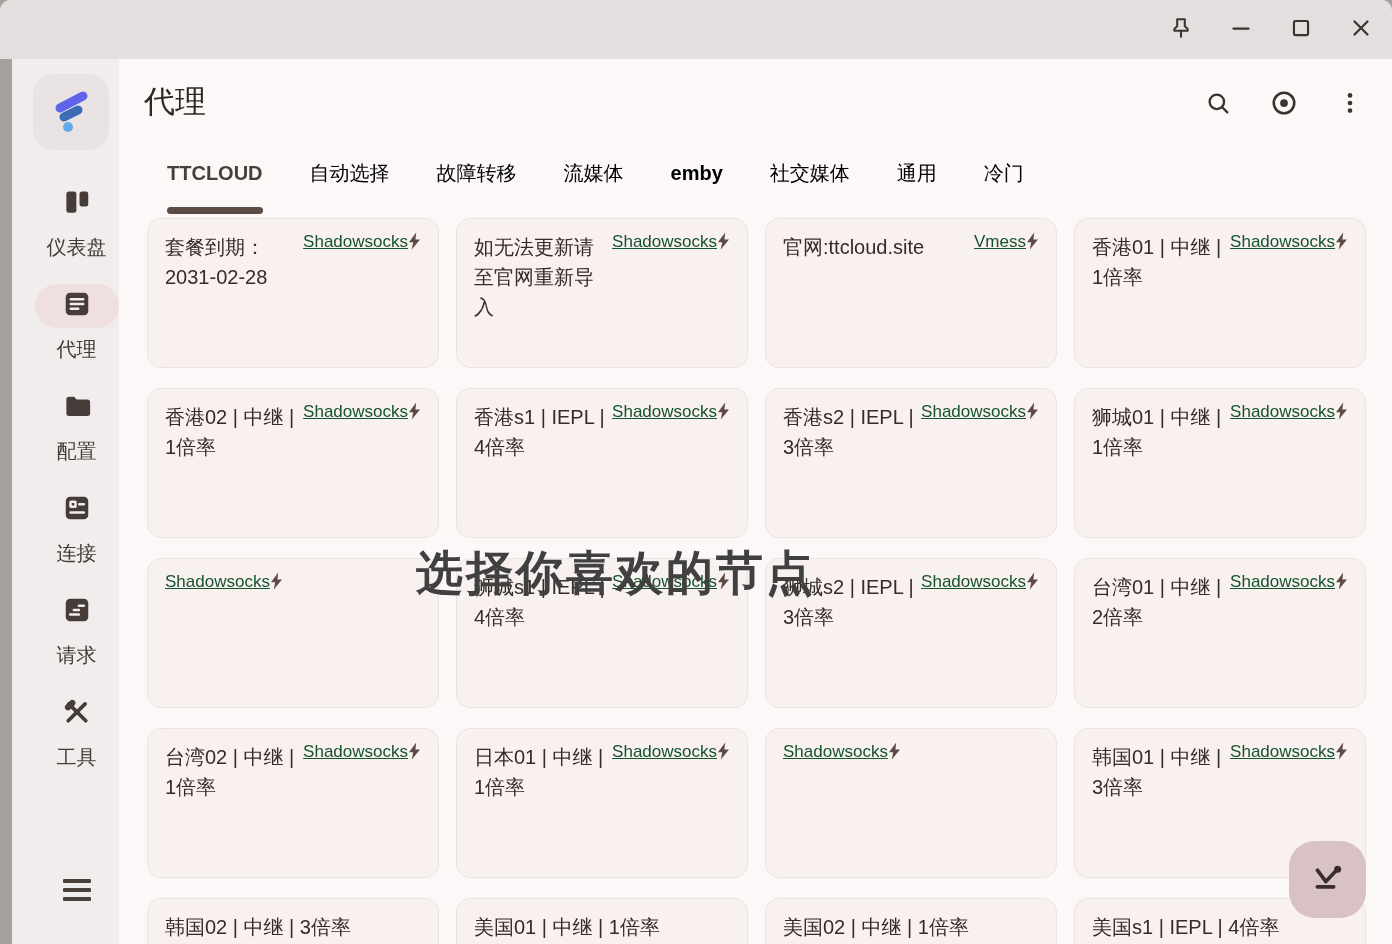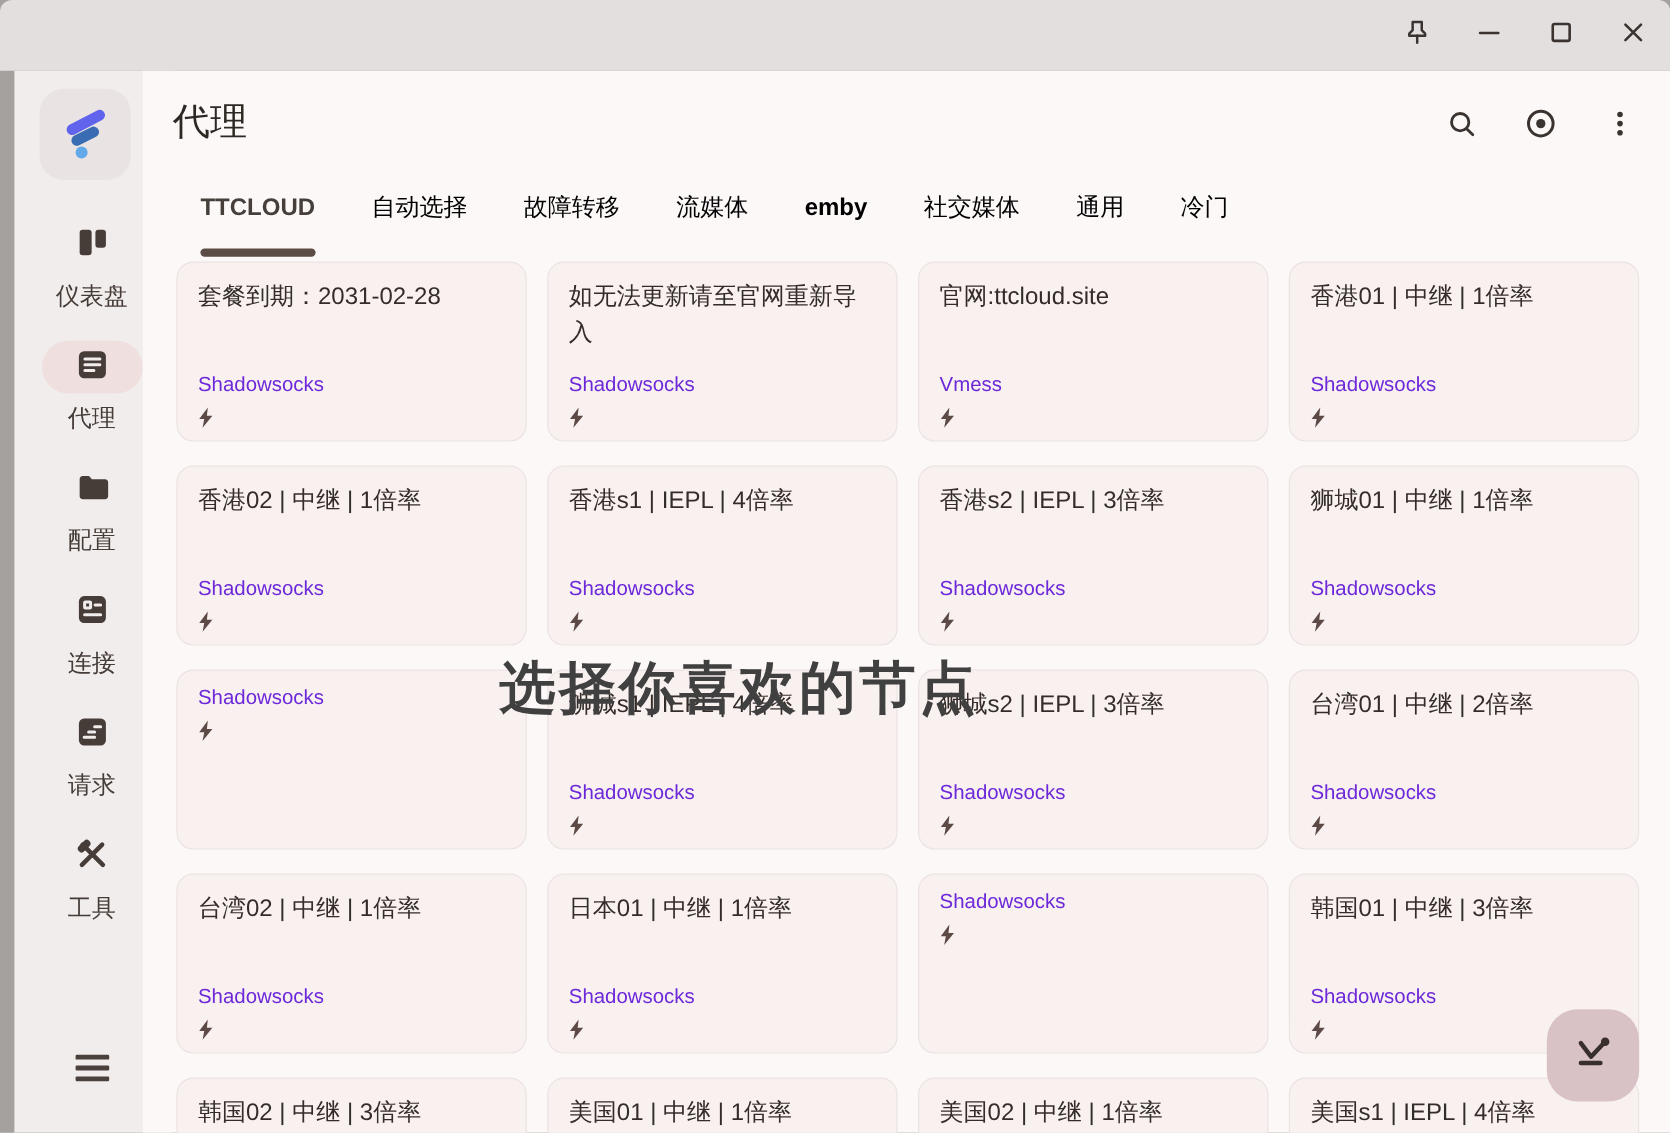--- a/index.html
+++ b/index.html
@@ -36,23 +36,23 @@
   .tabs { position:absolute; left:48px; top:100px; right:10px; display:flex; gap:47px; }
   .tab { position:relative; font-size:20px; color:#000000; line-height:28px; height:55px; cursor:pointer; white-space:nowrap; }
   .tab.active { font-weight:bold; color:#453e3a; }
   .tab.bold { font-weight:bold; }
   .tab.active::after { content:""; position:absolute; left:0; right:0; top:48px; height:7px;
                        border-radius:4px; background:#5c4c46; }
 
   .grid { position:absolute; left:28px; top:159px; width:1219px;
           display:grid; grid-template-columns:repeat(4,292px); column-gap:17px; row-gap:20px; }
   .card { height:150px; background:#f8f1f0; border:1px solid #ebe3e2; border-radius:14px;
-          padding:13px 17px 10px; display:flex; flex-direction:column; cursor:pointer; }
+          padding:13px 17px 10px; display:flex; flex-direction:row; cursor:pointer; }
   .card-title { font-size:20px; color:#332c28; line-height:1.5; flex:1; overflow:hidden; }
-  .card-proto { font-size:17px; color:#6d28d9; margin-bottom:8px; }
+  .card-proto { font-size:17px; color:#14532d; margin-bottom:8px;text-decoration:underline; }
   .card-bolt { height:18px; }
 
   .annotation { position:absolute; left:297px; top:483px; z-index:5; font-size:47px; font-weight:bold;
                 letter-spacing:3px; color:#404040; white-space:nowrap; pointer-events:none; }
 
   .fab { position:absolute; right:26px; bottom:26px; width:77px; height:77px; border-radius:26px;
          background:#d9c2c5; display:flex; align-items:center; justify-content:center; cursor:pointer; z-index:6; }
 </style>
 </head>
 <body>

